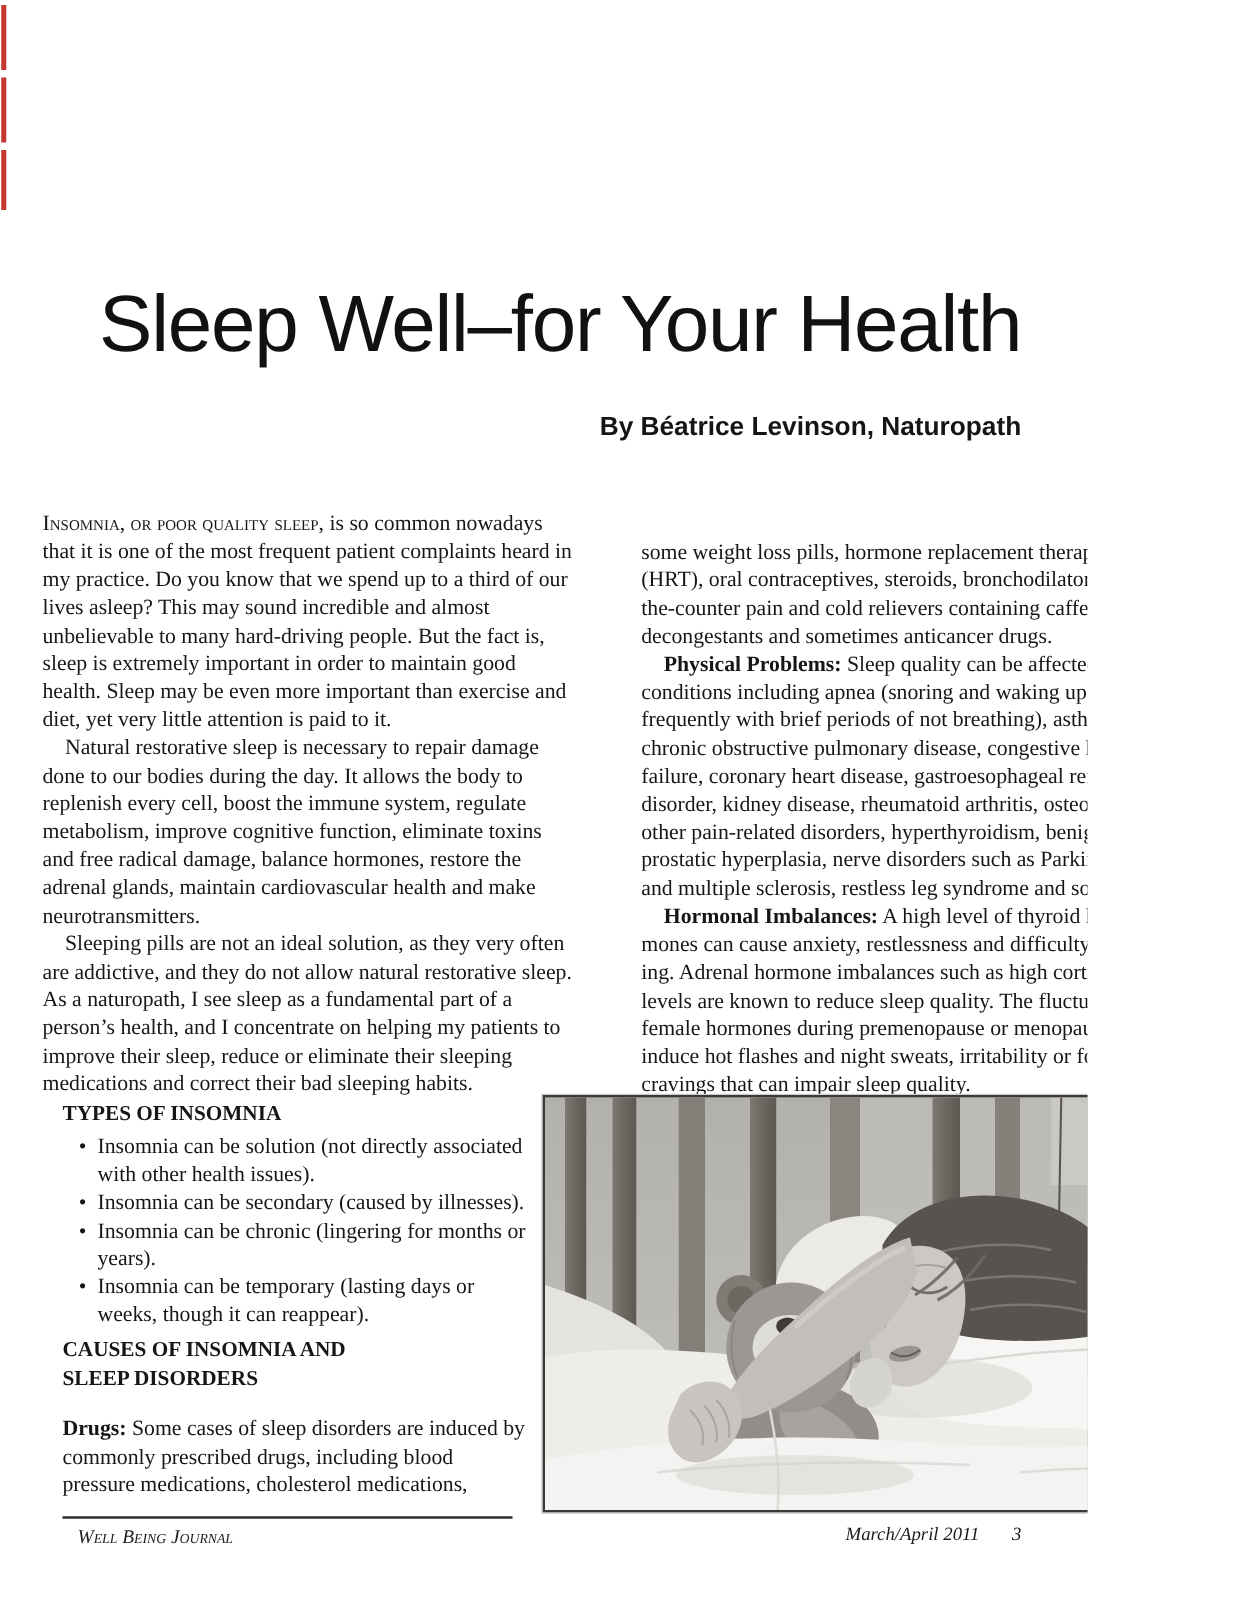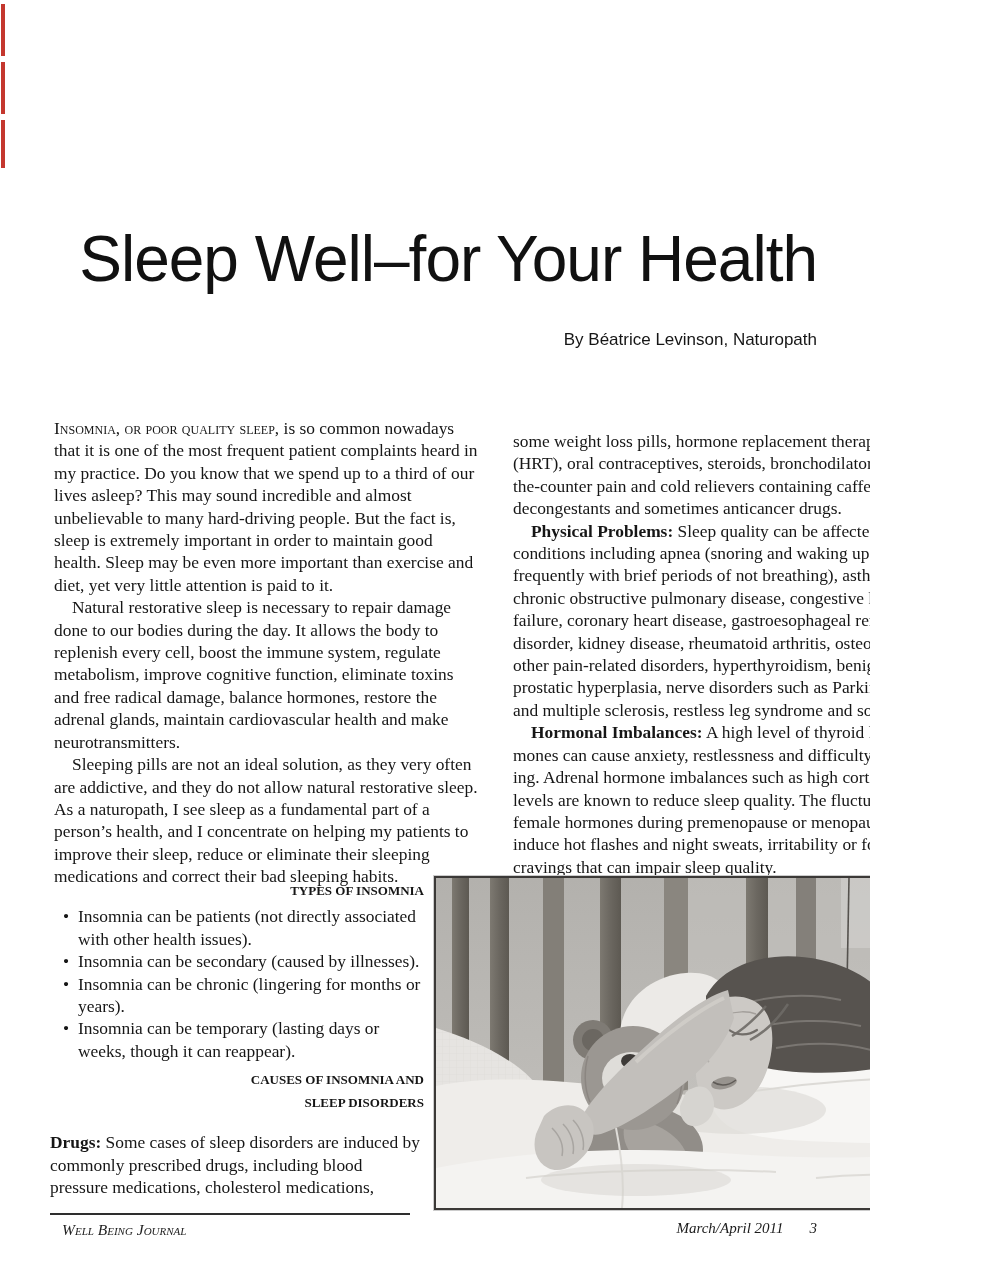--- a/index.html
+++ b/index.html
@@ -4,33 +4,33 @@
 <style>
   html,body{margin:0;padding:0;background:#ffffff;}
   .page{position:relative;width:870px;height:1280px;background:#ffffff;overflow:hidden;
         font-family:"Liberation Serif", serif;color:#161616;}
   
   .scan-strip{position:absolute;left:1px;width:4px;background:#c4372e;}
   
   .title{position:absolute;top:224px;right:53px;font-family:"Liberation Sans",sans-serif;
          font-size:64px;font-weight:400;letter-spacing:-1px;line-height:1.1;color:#111;white-space:nowrap;}
   .byline{position:absolute;top:330px;right:53px;font-family:"Liberation Sans",sans-serif;
-          font-size:17px;color:#151515;white-space:nowrap;}
+          font-size:21px;color:#151515;white-space:nowrap;font-weight:bold;}
   
   .col{position:absolute;font-size:17.4px;line-height:22.4px;hyphens:manual;overflow:hidden;}
   .col p{margin:0;}
-  .col1{left:54px;top:407px;width:426px;height:472px;margin-top:10px;}
+  .col1{left:34px;top:407px;width:426px;height:472px;}
   .col2{left:513px;top:430px;width:424px;height:472px;}
   .indent{text-indent:18px;}
   .lead-smallcaps{font-variant:small-caps;}
   b{font-weight:bold;}
   
   .sections{position:absolute;left:50px;top:879px;width:374px;font-size:17.4px;line-height:22.4px;
             hyphens:manual;overflow:hidden;height:334px;}
-  .sections h3{margin:1px 0 3px 0;font-size:13px;line-height:22.4px;text-align:right;font-weight:bold;}
+  .sections h3{margin:1px 0 3px 0;font-size:17px;line-height:22.4px;text-align:left;font-weight:bold;}
   .sections h3.causes{margin:7px 0 3px 0;}
   .sections h3 .hline{display:block;}
   .sections ul{margin:0;padding:0;list-style:none;}
   .sections li{position:relative;padding-left:28px;}
   .sections li::before{content:"\2022";position:absolute;left:13px;top:0;}
   
   .photo{position:absolute;left:434px;top:876px;width:498px;height:334px;box-sizing:border-box;
          border:2px solid #3b3937;outline:1px solid #cccccc;background:#c8c6c2;}
   .photo svg{display:block;width:100%;height:100%;}
   .photo-credit{position:absolute;left:936px;top:1208px;width:332px;transform:rotate(-90deg);
@@ -63,21 +63,21 @@
 
   <div class="col col2">
     <p>some weight loss pills, hormone replacement therapy (HRT), oral contraceptives, steroids, bronchodilators, over-the-counter pain and cold relievers containing caf­feine, decongestants and sometimes anticancer drugs.</p>
     <p class="indent"><b>Physical Problems:</b><span> Sleep quality can be affected by conditions including apnea (snoring and waking up frequently with brief periods of not breathing), asthma, chronic obstructive pulmonary disease, congestive heart failure, coronary heart disease, gastroesophageal reflux disorder, kidney disease, rheumatoid arthritis, osteo­arthritis, other pain-related disorders, hyperthyroidism, benign prostatic hyperplasia, nerve disorders such as Parkinson’s and multiple sclerosis, restless leg syndrome and so on.</span></p>
     <p class="indent"><b>Hormonal Imbalances:</b><span> A high level of thyroid hor­mones can cause anxiety, restlessness and difficulty sleep­ing. Adrenal hormone imbalances such as high cortisol levels are known to reduce sleep quality. The fluctuation of female hormones during premenopause or menopause can induce hot flashes and night sweats, irritability or food cravings that can impair sleep quality.</span></p>
   </div>
 
   <div class="sections">
     <h3>TYPES OF INSOMNIA</h3>
     <ul>
-      <li>Insomnia can be patients (not directly associ­ated with other health issues).</li>
+      <li>Insomnia can be solution (not directly associ­ated with other health issues).</li>
       <li>Insomnia can be secondary (caused by ill­nesses).</li>
       <li>Insomnia can be chronic (lingering for months or years).</li>
       <li>Insomnia can be temporary (lasting days or weeks, though it can reappear).</li>
     </ul>
     <h3 class="causes">
       <span class="hline">CAUSES OF INSOMNIA AND</span>
       <span class="hline">SLEEP DISORDERS</span>
     </h3>
     <p><b>Drugs:</b><span> Some cases of sleep disorders are induced by commonly prescribed drugs, including blood pressure medications, cholesterol medications,</span></p>
   </div>

